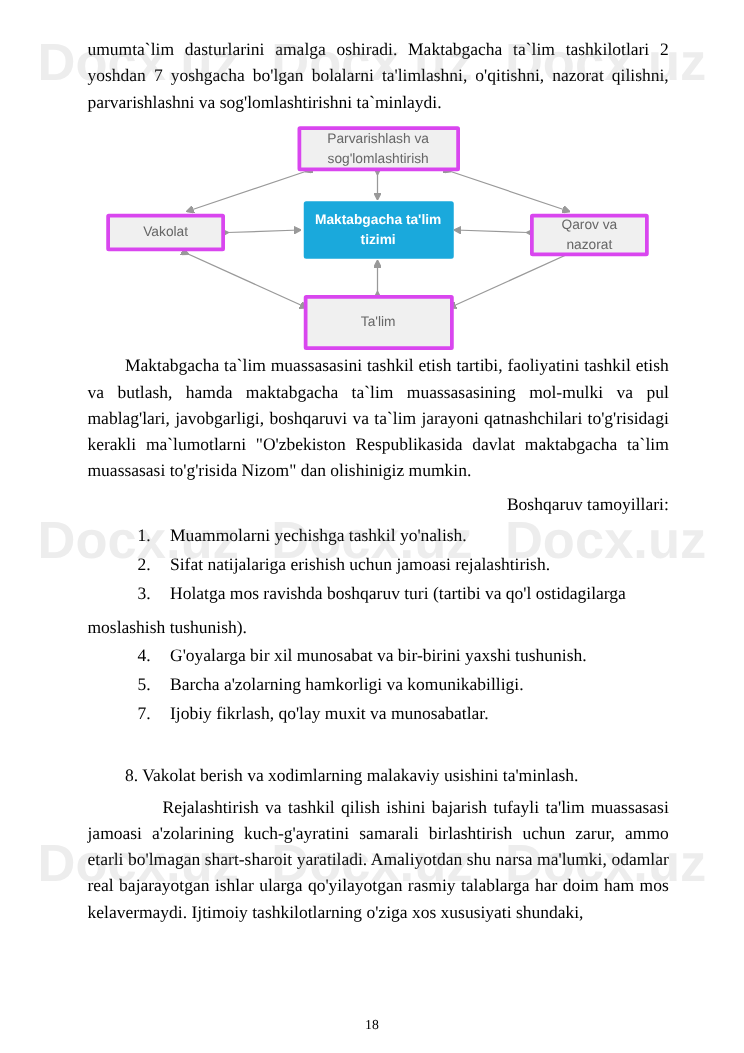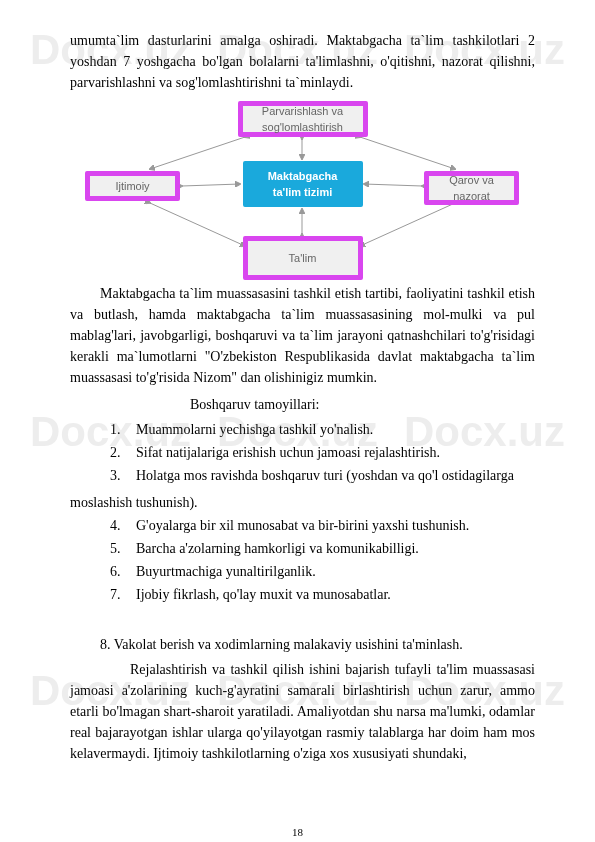--- a/index.html
+++ b/index.html
@@ -37,21 +37,21 @@
   .indent { text-indent: 30px; }
 
   .diagram {
     position: relative;
     width: 100%;
     height: 170px;
     margin: 8px 0 12px 0;
   }
   .dbox {
     position: absolute;
-    border: 5px solid #d946ef;
+    border: 3px solid #d946ef;
     background: #f0f0f0;
     font-family: Arial, sans-serif;
     font-size: 11px;
     text-align: center;
     display: flex;
     align-items: center;
     justify-content: center;
     padding: 4px 6px;
     border-radius: 2px;
   }
@@ -60,27 +60,27 @@
   .d-center { top: 60px; left: 50%; transform: translateX(-50%); width: 120px; height: 46px; background:#1aa9dc; border-color:#1aa9dc; color:#fff; font-weight:bold; }
   .d-right { top: 70px; right: 16px; width: 95px; height: 34px; color:#666; }
   .d-bottom { top: 135px; left: 50%; transform: translateX(-50%); width: 120px; height: 44px; color:#666; }
   .arrow {
     position: absolute;
     stroke: #999;
     stroke-width: 1;
     fill: #999;
   }
 
-  .section-title { text-align: left; margin: 4px 0 4px 120px; }
+  .section-title { text-align: right; margin: 4px 0 4px 120px; }
   ol.numbered { list-style: none; padding-left: 30px; margin-bottom: 6px; }
   ol.numbered li { text-align: justify; margin-bottom: 2px; padding-left: 10px; }
   ol.numbered li::marker { content: ""; }
   .num { display:inline-block; width: 26px; }
   .cont-line { text-align: justify; margin-bottom: 2px; }
-  .pagenum { position:absolute; bottom:2px; left:50%; transform:translateX(-50%); font-size:11px;margin-top:13px; }
+  .pagenum { position:absolute; bottom:14px; left:50%; transform:translateX(-50%); font-size:11px;margin-top:13px; }
 </style>
 </head>
 <body>
 
 <div class="watermark wm-tl">Docx.uz</div>
 <div class="watermark wm-tc">Docx.uz</div>
 <div class="watermark wm-tr">Docx.uz</div>
 <div class="watermark wm-ml">Docx.uz</div>
 <div class="watermark wm-mc">Docx.uz</div>
 <div class="watermark wm-mr">Docx.uz</div>
@@ -108,39 +108,38 @@
 
     <line x1="175" y1="36" x2="80" y2="68" marker-end="url(#ah)" marker-start="url(#ah)"></line>
 
     <line x1="290" y1="36" x2="385" y2="68" marker-end="url(#ah)" marker-start="url(#ah)"></line>
 
     <line x1="80" y1="102" x2="175" y2="145" marker-end="url(#ah)" marker-start="url(#ah)"></line>
 
     <line x1="385" y1="102" x2="290" y2="145" marker-end="url(#ah)" marker-start="url(#ah)"></line>
   </svg>
   <div class="dbox d-top">Parvarishlash va sog'lomlashtirish</div>
-  <div class="dbox d-left">Ijtimoiy</div>
+  <div class="dbox d-left">Vakolat</div>
   <div class="dbox d-center">Maktabgacha ta'lim tizimi</div>
   <div class="dbox d-right">Qarov va nazorat</div>
   <div class="dbox d-bottom">Ta'lim</div>
 </div>
 
 <p class="para indent">Maktabgacha ta`lim muassasasini tashkil etish tartibi, faoliyatini tashkil etish va butlash, hamda maktabgacha ta`lim muassasasining mol-mulki va pul mablag'lari, javobgarligi, boshqaruvi va ta`lim jarayoni qatnashchilari to'g'risidagi kerakli ma`lumotlarni "O'zbekiston Respublikasida davlat maktabgacha ta`lim muassasasi to'g'risida Nizom" dan olishinigiz mumkin.</p>
 
 <p class="section-title">Boshqaruv tamoyillari:</p>
 
 <ol class="numbered">
   <li><span class="num">1.</span><span>Muammolarni yechishga tashkil yo'nalish.</span></li>
   <li><span class="num">2.</span><span>Sifat natijalariga erishish uchun jamoasi rejalashtirish.</span></li>
-  <li><span class="num">3.</span><span>Holatga mos ravishda boshqaruv turi (yoshdan va qo'l ostidagilarga</span></li>
+  <li><span class="num">3.</span><span>Holatga mos ravishda boshqaruv turi (tartibi va qo'l ostidagilarga</span></li>
 </ol>
 <p class="cont-line">moslashish tushunish).</p>
 <ol class="numbered">
   <li><span class="num">4.</span><span>G'oyalarga bir xil munosabat va bir-birini yaxshi tushunish.</span></li>
   <li><span class="num">5.</span><span>Barcha a'zolarning hamkorligi va komunikabilligi.</span></li>
-  <li><span class="num">6.</span><span>Buyurtmachiga yunaltirilganlik.</span></li>
   <li><span class="num">7.</span><span>Ijobiy fikrlash, qo'lay muxit va munosabatlar.</span></li>
 </ol>
 <p class="cont-line" style="padding-left:30px;margin-top:29px;">8. Vakolat berish va xodimlarning malakaviy usishini ta'minlash.</p>
 
 <p class="para" style="text-indent:60px; margin-top:4px;">Rejalashtirish va tashkil qilish ishini bajarish tufayli ta'lim muassasasi jamoasi a'zolarining kuch-g'ayratini samarali birlashtirish uchun zarur, ammo etarli bo'lmagan shart-sharoit yaratiladi. Amaliyotdan shu narsa ma'lumki, odamlar real bajarayotgan ishlar ularga qo'yilayotgan rasmiy talablarga har doim ham mos kelavermaydi. Ijtimoiy tashkilotlarning o'ziga xos xususiyati shundaki,</p>
 
 <div class="pagenum">18</div>
 
 </body></html>

